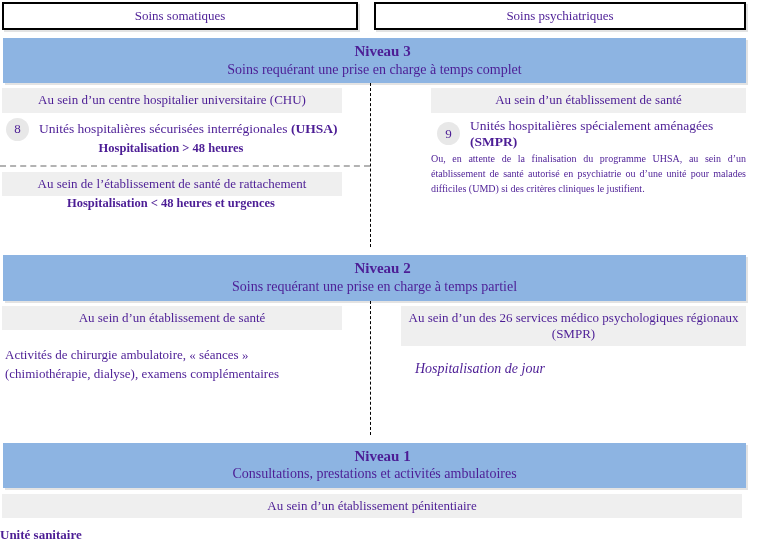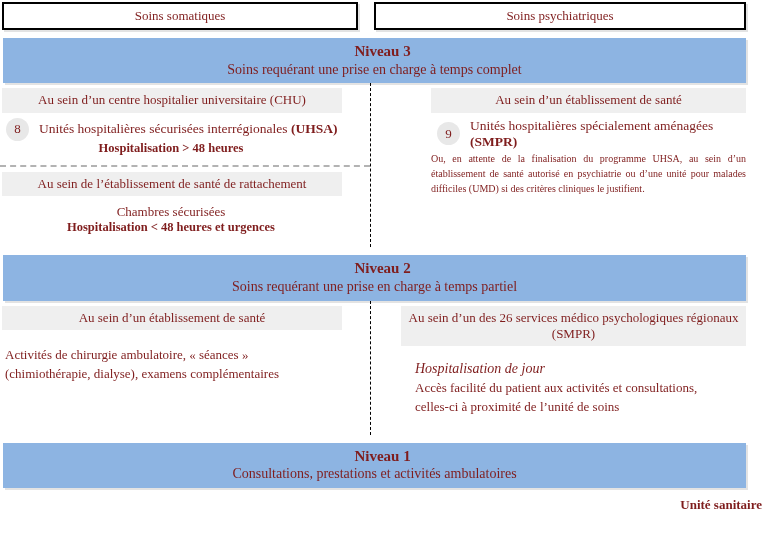--- a/index.html
+++ b/index.html
@@ -1,18 +1,18 @@
 <!DOCTYPE html>
 <html><head>
 <meta charset="utf-8">
 <style>
   html,body{margin:0;padding:0;background:#fff;}
   .page{
     width:762px;height:544px;position:relative;overflow:hidden;
-    font-family:"Liberation Serif", serif;color:#7f1d1d;background:#fff;
+    font-family:"Liberation Serif", serif;color:#4c1d95;background:#fff;
   }
   
   .header{display:flex;padding:2px 16px 0 2px;gap:16px;}
   .hbox{
     border:2px solid #000;height:24px;display:flex;align-items:center;justify-content:center;
     font-size:13px;background:#fff;box-shadow:2px 2px 0 #e3e3e3;
   }
   .hbox-left{flex:0 0 352px;}
   .hbox-right{flex:1;}
   
@@ -44,21 +44,21 @@
   .dashline{border-top:2px dashed #b3b3b3;margin-top:9px;height:0;}
   .center-text{text-align:center;font-size:13px;margin-top:8px;}
   .col-left .center-text{margin-right:28px;}
   .note{font-size:10px;text-align:justify;line-height:1.5;margin-top:1px;}
   .desc-left{font-size:13px;line-height:1.45;margin:16px 28px 0 5px;max-width:325px;}
   .n2r{margin:13px 10px 0 14px;font-size:13px;line-height:1.45;}
   .n2r-heading{font-size:14px;font-style:italic;}
   .n2r-desc{max-width:305px;}
   
   .gbox-full{background:#efefef;text-align:center;font-size:13px;padding:4px 0;margin:6px 20px 0 2px;}
-  .unit-final{font-weight:bold;text-align:right;font-size:13px;margin-top:9px;}
+  .unit-final{font-weight:bold;text-align:left;font-size:13px;margin-top:9px;}
 </style>
 </head>
 <body>
 
 <div class="page">
 
   <div class="header">
     <div class="hbox hbox-left">
       <span>Soins somatiques</span>
     </div>
@@ -78,21 +78,20 @@
       <div class="unit-row">
         <span class="badge">8</span>
         <span class="unit-label">
           <span>Unités hospitalières sécurisées interrégionales</span>
           <b>(UHSA)</b>
         </span>
       </div>
       <div class="duration">Hospitalisation &gt; 48 heures</div>
       <div class="dashline"></div>
       <div class="gbox">Au sein de l’établissement de santé de rattachement</div>
-      <div class="center-text">Chambres sécurisées</div>
       <div class="duration">Hospitalisation &lt; 48 heures et urgences</div>
     </div>
     <div class="col-right">
       <div class="gbox">Au sein d’un établissement de santé</div>
       <div class="unit-row">
         <span class="badge">9</span>
         <span class="unit-label">
           <span>Unités hospitalières spécialement aménagées</span>
           <b>(SMPR)</b>
         </span>
@@ -108,25 +107,25 @@
 
   <div class="cols row2">
     <div class="col-left">
       <div class="gbox">Au sein d’un établissement de santé</div>
       <div class="desc-left">Activités de chirurgie ambulatoire, « séances » (chimiothérapie, dialyse), examens complémentaires</div>
     </div>
     <div class="col-right">
       <div class="gbox">Au sein d’un des 26 services médico psychologiques régionaux (SMPR)</div>
       <div class="n2r">
         <div class="n2r-heading">Hospitalisation de jour</div>
-        <div class="n2r-desc">Accès facilité du patient aux activités et consultations, celles-ci à proximité de l’unité de soins</div>
       </div>
     </div>
   </div>
 
   <div class="banner">
     <div class="banner-title">Niveau 1</div>
     <div class="banner-sub">Consultations, prestations et activités ambulatoires</div>
   </div>
 
+  <div class="gbox-full">Au sein d’un établissement pénitentiaire</div>
   <div class="unit-final">Unité sanitaire</div>
 
 </div>
 
 </body></html>

